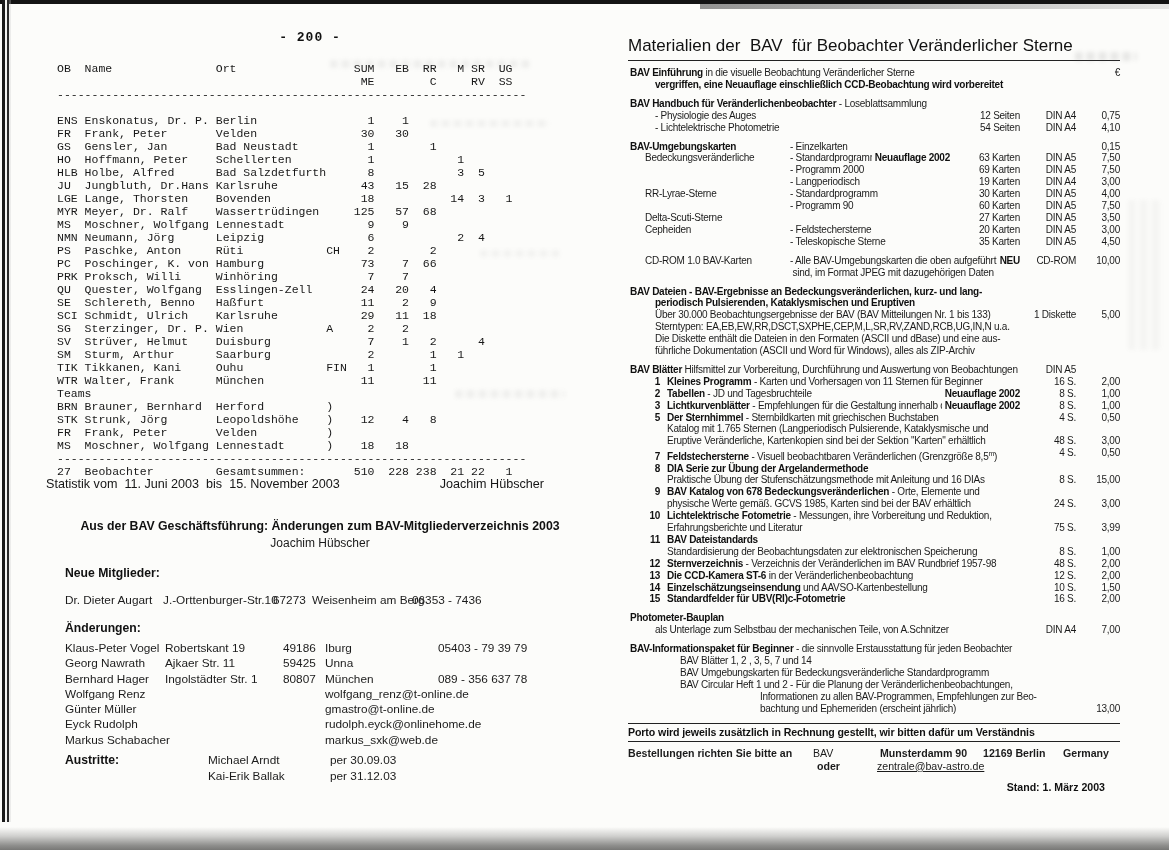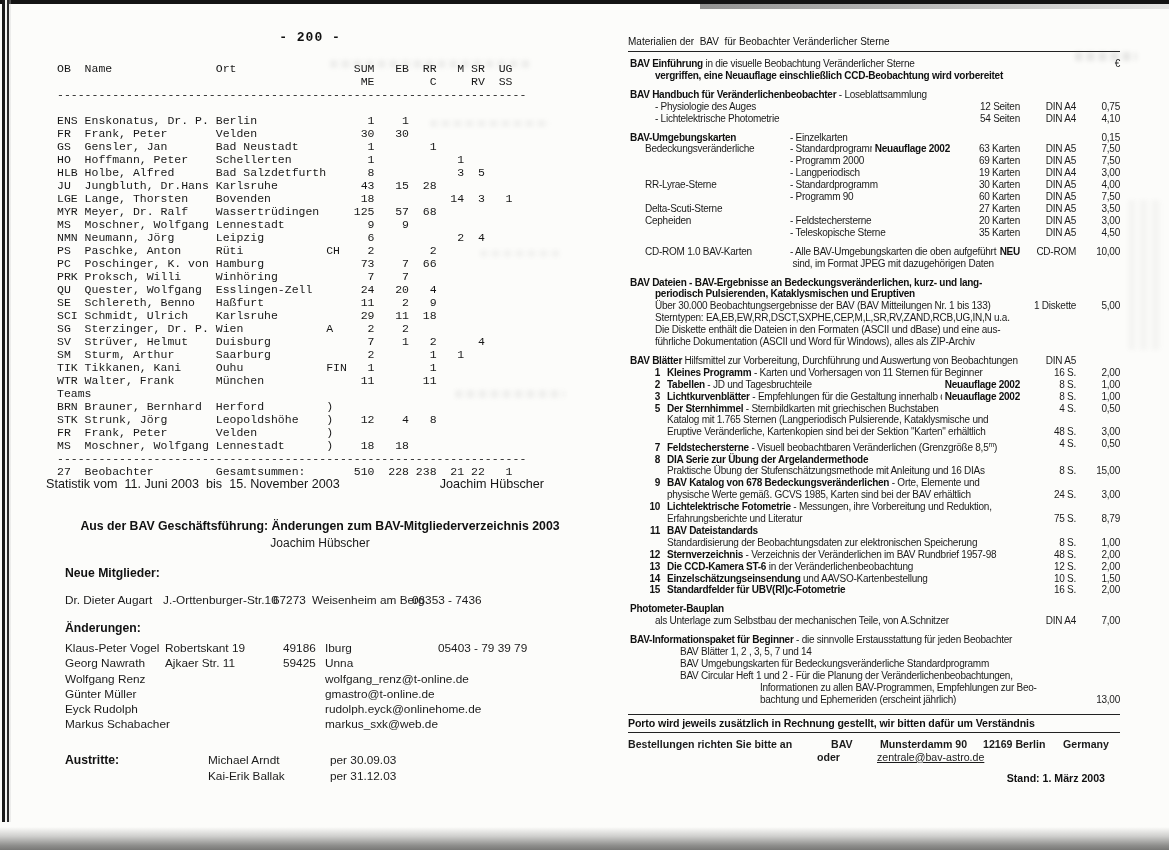--- a/index.html
+++ b/index.html
@@ -40,21 +40,21 @@
   .chg-name{width:100px;flex:none;}
   .chg-street{width:118px;flex:none;}
   .chg-plz{width:42px;flex:none;}
   .chg-city{width:113px;flex:none;overflow:visible;}
   .aus-label{position:absolute;top:753px;left:25px;font-weight:bold;font-size:12.2px;color:#111;}
   #austritte{position:absolute;top:753px;left:168px;font-size:11.8px;}
   .aus-row{display:flex;height:15.5px;}
   .aus-name{width:122px;flex:none;}
   
   .page-right{position:absolute;left:620px;top:0;width:549px;height:830px;}
-  .rp-title{margin:36px 49px 0 8px;font-size:10px;white-space:pre;color:#111;}
+  .rp-title{margin:36px 49px 0 8px;font-size:17px;white-space:pre;color:#111;}
   .rp-rule{margin:4px 49px 6px 8px;border:0;border-top:1.6px solid #222;}
   #price-list{margin-top:2px;}
   .pl-line{position:relative;margin:0 49px 0 10px;line-height:11.9px;min-height:11.9px;
            font-size:10px;letter-spacing:-0.25px;color:#1b1b1b;white-space:nowrap;}
   .pl-line.gap{margin-top:7px;}
   .pl-line b{font-weight:bold;color:#101010;}
   .pl-num{display:inline-block;width:30px;margin-right:7px;text-align:right;font-weight:bold;color:#101010;}
   .pl-cat{display:inline-block;width:160px;}
   .pl-cat.ci{padding-left:15px;width:145px;}
   .pl-cat.cb{font-weight:bold;color:#101010;}
@@ -63,21 +63,21 @@
   .pl-qty{position:absolute;right:100px;top:0;background:#fcfcfa;padding-left:3px;}
   .pl-qty.b{font-weight:bold;color:#101010;}
   .pl-fmt{position:absolute;right:44px;top:0;background:#fcfcfa;padding-left:3px;}
   .pl-price{position:absolute;right:0;top:0;background:#fcfcfa;padding-left:3px;}
   sup{font-size:7px;}
   .porto{margin:8px 49px 0 8px;border-top:1.5px solid #222;border-bottom:1.5px solid #222;
          padding:2px 0 3px;font-weight:bold;font-size:10.6px;letter-spacing:-0.1px;color:#111;}
   .orders{position:relative;margin:5px 49px 0 8px;height:27px;font-size:10.6px;}
   .orders span{position:absolute;top:0;white-space:nowrap;}
   .o-label{left:0;font-weight:bold;}
-  .o-org1{left:203px;font-weight:bold;}
+  .o-org1{left:185px;font-weight:normal;}
   .o-org2{left:189px;top:13px !important;font-weight:bold;}
   .o-addr1{left:252px;font-weight:bold;}
   .o-addr2{left:249px;top:13px !important;text-decoration:underline;}
   .o-city{left:355px;font-weight:bold;}
   .o-country{left:435px;font-weight:bold;}
   .stand{margin:7px 64px 0 0;text-align:right;font-weight:bold;font-size:10.6px;color:#111;}
 </style>
 </head>
 <body>
 
@@ -145,20 +145,27 @@
           <span class="chg-plz">49186</span>
           <span class="chg-city">Iburg</span>
           <span class="chg-phone">05403 - 79 39 79</span>
         </div>
         <div class="chg-row">
           <span class="chg-name">Georg Nawrath</span>
           <span class="chg-street">Ajkaer Str. 11</span>
           <span class="chg-plz">59425</span>
           <span class="chg-city">Unna</span>
           <span class="chg-phone"></span>
+        </div>
+        <div class="chg-row">
+          <span class="chg-name">Bernhard Hager</span>
+          <span class="chg-street">Ingolstädter Str. 1</span>
+          <span class="chg-plz">80807</span>
+          <span class="chg-city">München</span>
+          <span class="chg-phone">089 - 356 637 78</span>
         </div>
         <div class="chg-row">
           <span class="chg-name">Wolfgang Renz</span>
           <span class="chg-street"></span>
           <span class="chg-plz"></span>
           <span class="chg-city">wolfgang_renz@t-online.de</span>
           <span class="chg-phone"></span>
         </div>
         <div class="chg-row">
           <span class="chg-name">Günter Müller</span>
@@ -228,21 +235,21 @@
         <div class="pl-line"><span class="pl-num">3</span><span class=""><b>Lichtkurvenblätter</b><span> - Empfehlungen für die Gestaltung innerhalb der BAV</span></span><span class="pl-qty b">Neuauflage 2002</span><span class="pl-fmt">8 S.</span><span class="pl-price">1,00</span></div>
         <div class="pl-line"><span class="pl-num">5</span><span class=""><b>Der Sternhimmel</b><span> - Sternbildkarten mit griechischen Buchstaben</span></span><span class="pl-fmt">4 S.</span><span class="pl-price">0,50</span></div>
         <div class="pl-line"><span class="pl-num"></span><span class=""><span>Katalog mit 1.765 Sternen (Langperiodisch Pulsierende, Kataklysmische und</span></span></div>
         <div class="pl-line"><span class="pl-num"></span><span class=""><span>Eruptive Veränderliche, Kartenkopien sind bei der Sektion "Karten" erhältlich</span></span><span class="pl-fmt">48 S.</span><span class="pl-price">3,00</span></div>
         <div class="pl-line"><span class="pl-num">7</span><span class=""><b>Feldstechersterne</b><span> - Visuell beobachtbaren Veränderlichen (Grenzgröße 8,5</span><sup>m</sup><span>)</span></span><span class="pl-fmt">4 S.</span><span class="pl-price">0,50</span></div>
         <div class="pl-line"><span class="pl-num">8</span><span class=""><b>DIA Serie zur Übung der Argelandermethode</b></span></div>
         <div class="pl-line"><span class="pl-num"></span><span class=""><span>Praktische Übung der Stufenschätzungsmethode mit Anleitung und 16 DIAs</span></span><span class="pl-fmt">8 S.</span><span class="pl-price">15,00</span></div>
         <div class="pl-line"><span class="pl-num">9</span><span class=""><b>BAV Katalog von 678 Bedeckungsveränderlichen</b><span> - Orte, Elemente und</span></span></div>
         <div class="pl-line"><span class="pl-num"></span><span class=""><span>physische Werte gemäß. GCVS 1985, Karten sind bei der BAV erhältlich</span></span><span class="pl-fmt">24 S.</span><span class="pl-price">3,00</span></div>
         <div class="pl-line"><span class="pl-num">10</span><span class=""><b>Lichtelektrische Fotometrie</b><span> - Messungen, ihre Vorbereitung und Reduktion,</span></span></div>
-        <div class="pl-line"><span class="pl-num"></span><span class=""><span>Erfahrungsberichte und Literatur</span></span><span class="pl-fmt">75 S.</span><span class="pl-price">8,79</span></div>
+        <div class="pl-line"><span class="pl-num"></span><span class=""><span>Erfahrungsberichte und Literatur</span></span><span class="pl-fmt">75 S.</span><span class="pl-price">3,99</span></div>
         <div class="pl-line"><span class="pl-num">11</span><span class=""><b>BAV Dateistandards</b></span></div>
         <div class="pl-line"><span class="pl-num"></span><span class=""><span>Standardisierung der Beobachtungsdaten zur elektronischen Speicherung</span></span><span class="pl-fmt">8 S.</span><span class="pl-price">1,00</span></div>
         <div class="pl-line"><span class="pl-num">12</span><span class=""><b>Sternverzeichnis</b><span> - Verzeichnis der Veränderlichen im BAV Rundbrief 1957-98</span></span><span class="pl-fmt">48 S.</span><span class="pl-price">2,00</span></div>
         <div class="pl-line"><span class="pl-num">13</span><span class=""><b>Die CCD-Kamera ST-6</b><span>  in der Veränderlichenbeobachtung</span></span><span class="pl-fmt">12 S.</span><span class="pl-price">2,00</span></div>
         <div class="pl-line"><span class="pl-num">14</span><span class=""><b>Einzelschätzungseinsendung</b><span>  und AAVSO-Kartenbestellung</span></span><span class="pl-fmt">10 S.</span><span class="pl-price">1,50</span></div>
         <div class="pl-line"><span class="pl-num">15</span><span class=""><b>Standardfelder für UBV(RI)c-Fotometrie</b></span><span class="pl-fmt">16 S.</span><span class="pl-price">2,00</span></div>
         <div class="pl-line gap"><span class=""><b>Photometer-Bauplan</b></span></div>
         <div class="pl-line"><span class="ind1"><span>als Unterlage zum Selbstbau der mechanischen Teile, von A.Schnitzer</span></span><span class="pl-fmt">DIN A4</span><span class="pl-price">7,00</span></div>
         <div class="pl-line gap"><span class=""><b>BAV-Informationspaket für Beginner</b><span> - die sinnvolle Erstausstattung für jeden Beobachter</span></span></div>
         <div class="pl-line"><span class="ind2"><span>BAV Blätter  1, 2 , 3, 5, 7 und 14</span></span></div>

